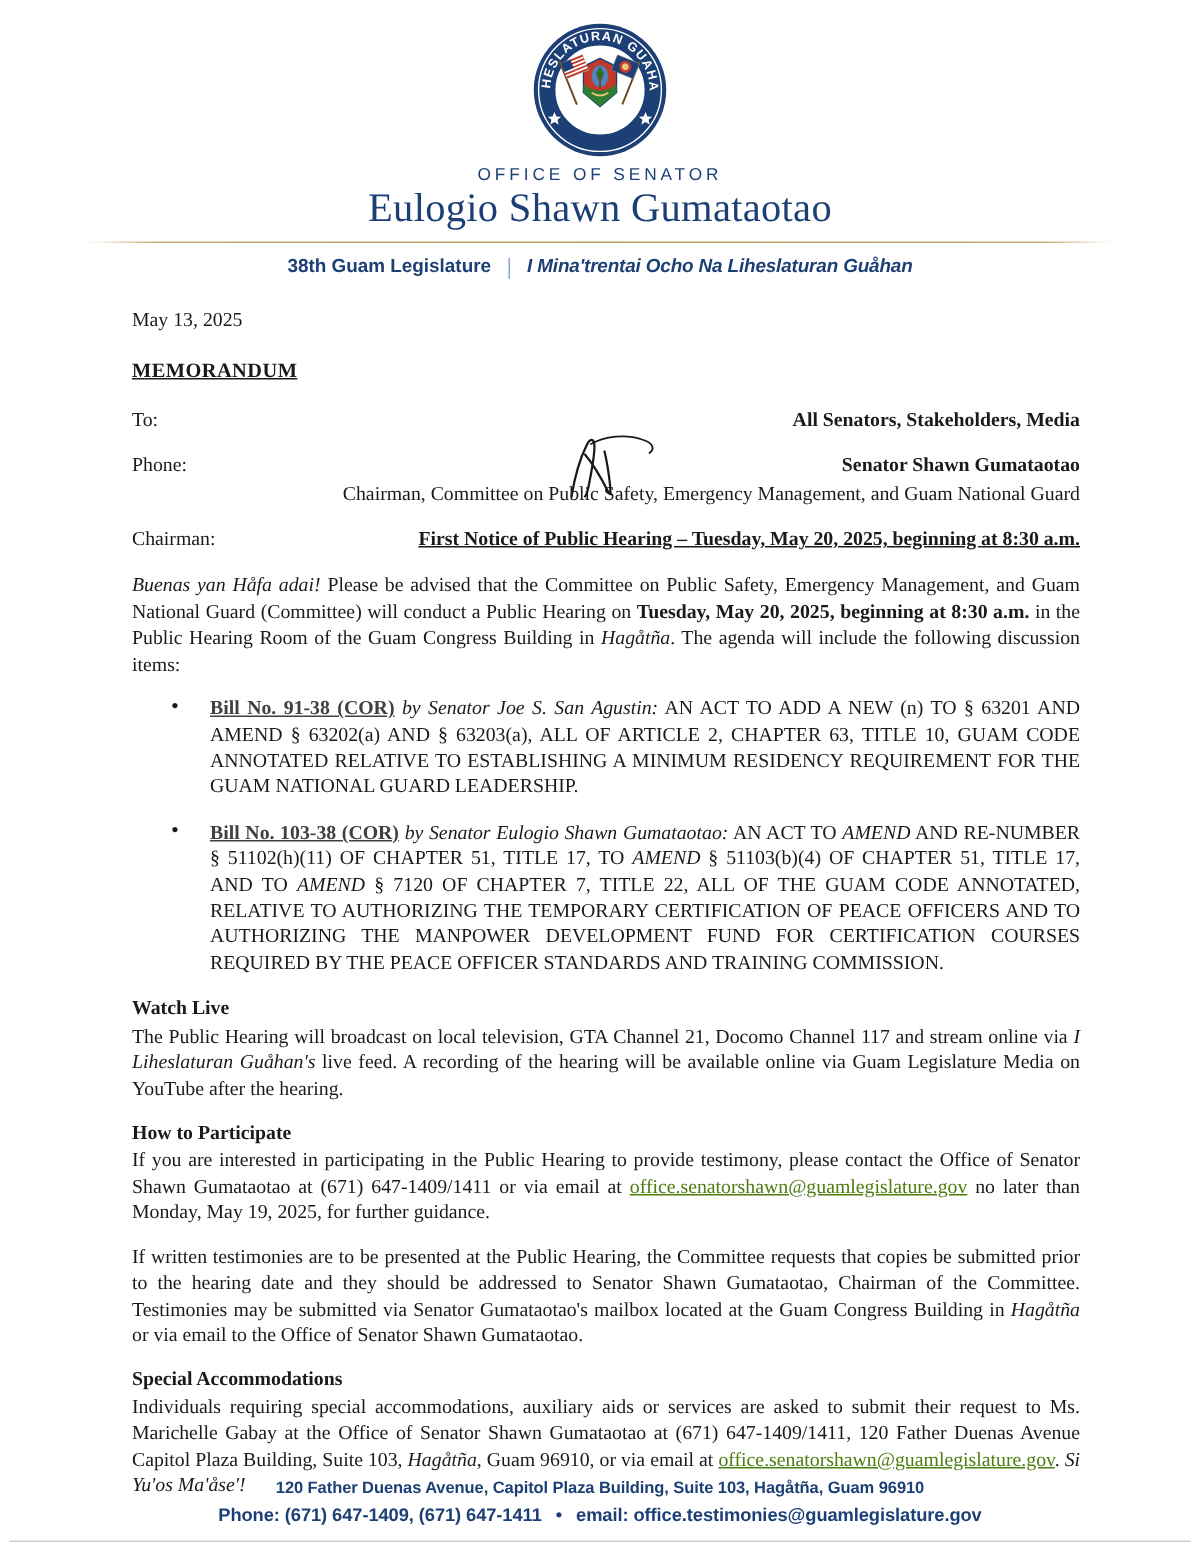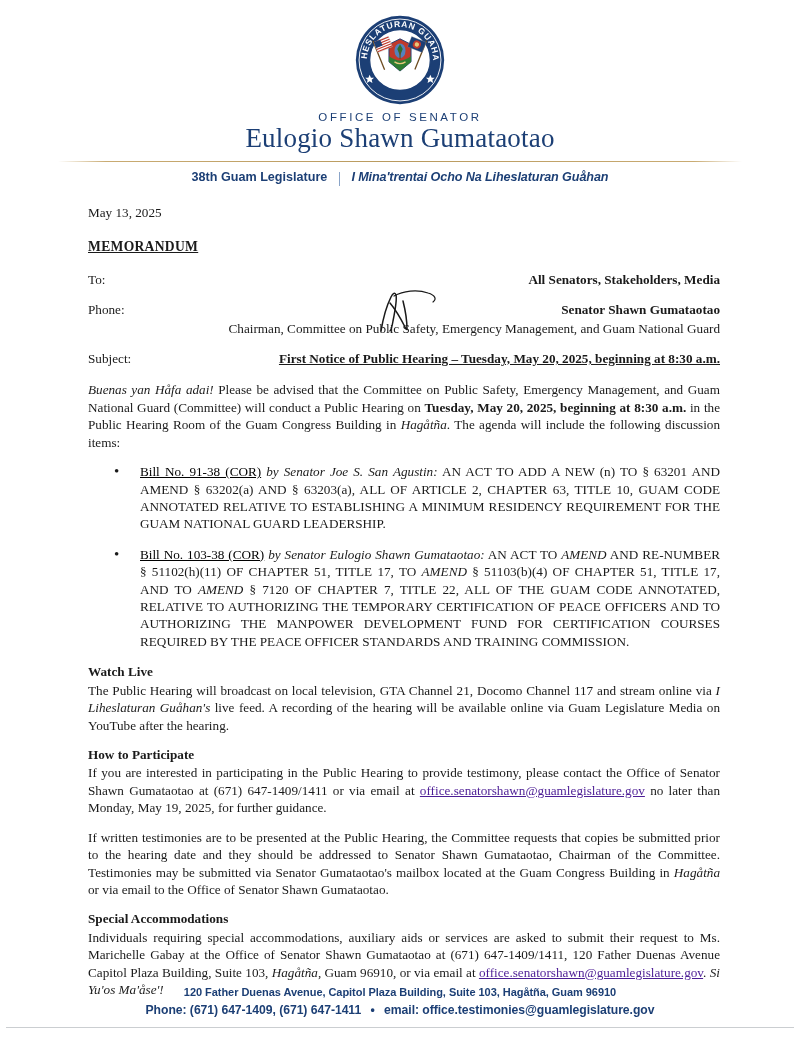--- a/index.html
+++ b/index.html
@@ -135,35 +135,35 @@
     padding-left: 16px;
   }
   .bullets li:before {
     content: "\2022";
     position: absolute;
     left: -10px;
     top: -1px;
     font-size: 15px;
   }
   .bill-link {
-    font-weight: normal;
+    font-weight: bold;
     text-decoration: underline;
-    color: #000000;
+    color: #404040;
   }
   .it { font-style: italic; }
   .bold { font-weight: bold; }
 
   .section-head {
     font-weight: bold;
     margin: 0 0 1px 0;
     font-size: 13.2px;
   }
   .section-block { margin-bottom: 12px; }
   .email-link {
-    color: #4c1d95;
+    color: #4d7c0f;
     text-decoration: underline;
   }
 
   
   .footer {
     position: absolute;
     left: 0;
     right: 0;
     bottom: 22px;
     text-align: center;
@@ -279,21 +279,21 @@
         <span class="sub">Chairman, Committee on Public Safety, Emergency Management, and Guam National Guard</span>
       </div>
       <svg class="signature" viewBox="0 0 70 44" aria-hidden="true">
         <path d="M8,42 C10,30 14,16 18,8 C20,4 22,3 23,6 C24,10 22,22 20,32 C19,38 18,41 17,42" stroke="#1a1a1a" stroke-width="1.5" fill="none" stroke-linecap="round"></path>
         <path d="M17,14 C22,20 28,30 32,38 C33,40 34,41 34,40 C34,34 32,20 30,12" stroke="#1a1a1a" stroke-width="1.5" fill="none" stroke-linecap="round"></path>
         <path d="M21,7 C30,2 44,0 55,4 C62,6 64,10 60,13" stroke="#1a1a1a" stroke-width="1.2" fill="none" stroke-linecap="round"></path>
       </svg>
     </div>
 
     <div class="memo-row subject-row">
-      <div class="memo-label">Subject:</div>
+      <div class="memo-label">Chairman:</div>
       <div class="memo-value">
         <span class="subject-text">First Notice of Public Hearing – Tuesday, May 20, 2025, beginning at 8:30 a.m.</span>
       </div>
     </div>
 
     <p class="para"><span class="it">Buenas yan Håfa adai!</span><span> Please be advised that the Committee on Public Safety, Emergency Management, and Guam National Guard (Committee) will conduct a Public Hearing on </span><span class="bold">Tuesday, May 20, 2025, beginning at 8:30 a.m.</span><span> in the Public Hearing Room of the Guam Congress Building in </span><span class="it">Hagåtña</span><span>. The agenda will include the following discussion items:</span></p>
 
     <ul class="bullets">
       <li><span class="bill-link">Bill No. 91-38 (COR)</span><span class="it"> by Senator Joe S. San Agustin:</span><span> AN ACT TO ADD A NEW (n) TO § 63201 AND AMEND § 63202(a) AND § 63203(a), ALL OF ARTICLE 2, CHAPTER 63, TITLE 10, GUAM CODE ANNOTATED RELATIVE TO ESTABLISHING A MINIMUM RESIDENCY REQUIREMENT FOR THE GUAM NATIONAL GUARD LEADERSHIP.</span></li>
       <li><span class="bill-link">Bill No. 103-38 (COR)</span><span class="it"> by Senator Eulogio Shawn Gumataotao:</span><span> AN ACT TO </span><span class="it">AMEND</span><span> AND RE-NUMBER § 51102(h)(11) OF CHAPTER 51, TITLE 17, TO </span><span class="it">AMEND</span><span> § 51103(b)(4) OF CHAPTER 51, TITLE 17, AND TO </span><span class="it">AMEND</span><span> § 7120 OF CHAPTER 7, TITLE 22, ALL OF THE GUAM CODE ANNOTATED, RELATIVE TO AUTHORIZING THE TEMPORARY CERTIFICATION OF PEACE OFFICERS AND TO AUTHORIZING THE MANPOWER DEVELOPMENT FUND FOR CERTIFICATION COURSES REQUIRED BY THE PEACE OFFICER STANDARDS AND TRAINING COMMISSION.</span></li>

